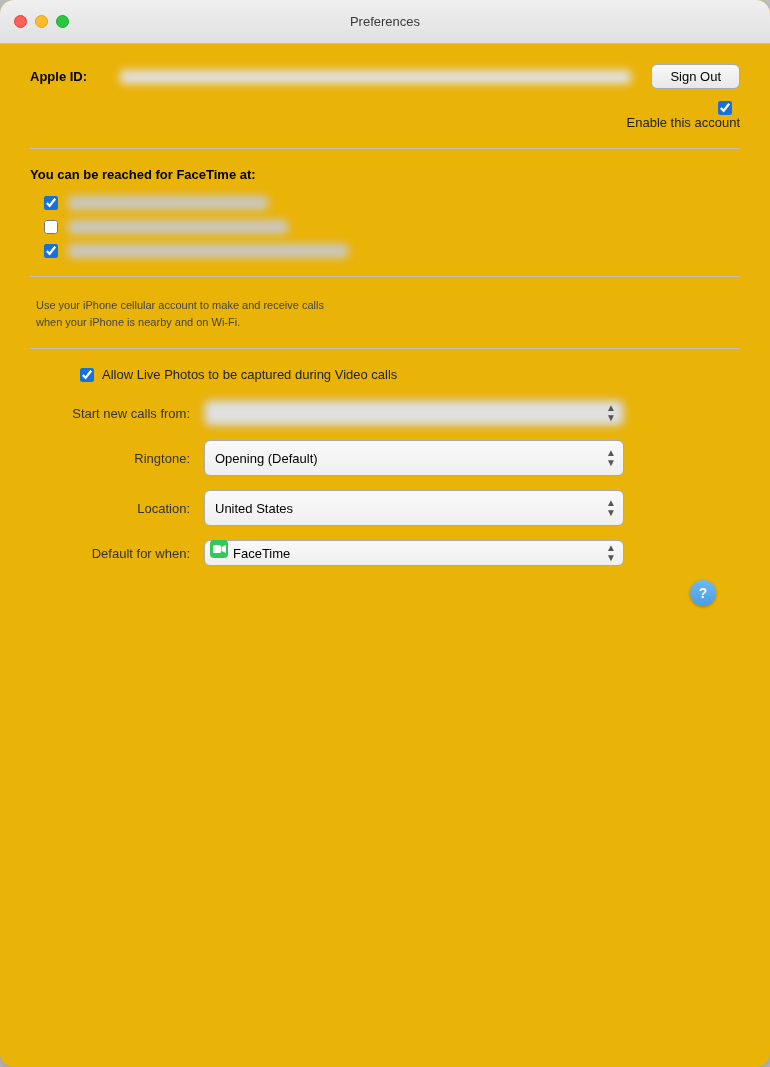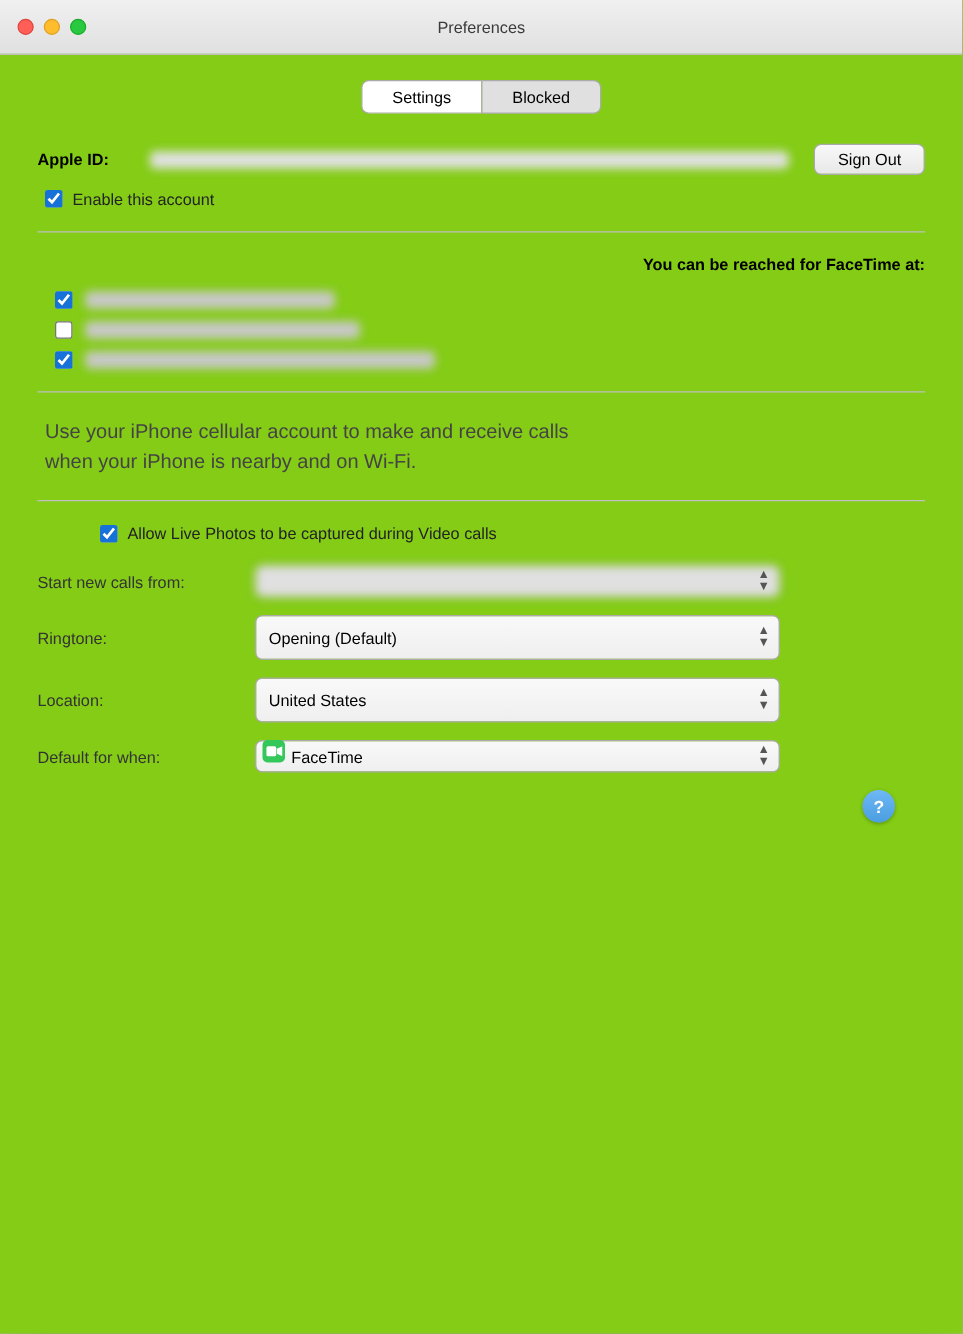--- a/index.html
+++ b/index.html
@@ -13,22 +13,22 @@
       background: #c8c8c8;
       display: flex;
       justify-content: center;
       align-items: flex-start;
       min-height: 100vh;
     }
 
     .window {
       width: 770px;
       min-height: 1067px;
-      background: #84cc16;
-      border-radius: 0;
+      background: #eab308;
+      border-radius: 14px;
       box-shadow: 0 8px 32px rgba(0,0,0,0.35);
       overflow: hidden;
       display: flex;
       flex-direction: column;
     }
 
     .titlebar {
       background: linear-gradient(to bottom, #f0f0f0, #e0e0e0);
       height: 44px;
       display: flex;
@@ -127,23 +127,24 @@
       font-size: 13px;
       background: linear-gradient(to bottom, #f8f8f8, #e8e8e8);
       border: 1px solid #aaaaaa;
       border-radius: 6px;
       cursor: pointer;
       white-space: nowrap;
     }
 
     .checkbox-row {
       display: flex;
-      align-items: flex-start;
+      align-items: flex-end;
       margin-bottom: 8px;
       margin-left: 6px;
+      flex-direction: column;
     }
 
     .checkbox-row input[type="checkbox"] {
       width: 14px;
       height: 14px;
       margin-right: 8px;
       accent-color: #1671d9;
     }
 
     .checkbox-label {
@@ -154,21 +155,20 @@
     .divider {
       border: none;
       border-top: 1px solid #c0c0c0;
       margin: 18px 0;
     }
 
     .section-title {
       font-size: 13px;
       font-weight: bold;
       margin-bottom: 14px;
-      text-align: right;
     }
 
     .facetime-contacts {
       margin-left: 14px;
       display: flex;
       flex-direction: column;
       gap: 10px;
     }
 
     .contact-row {
@@ -184,37 +184,38 @@
     }
 
     .contact-blur {
       height: 14px;
       border-radius: 4px;
       background: #c8c8c8;
       filter: blur(4px);
     }
 
     .description-text {
-      font-size: 16px;
+      font-size: 11px;
       color: #444;
       line-height: 1.5;
       margin-top: 20px;
       margin-left: 6px;
     }
 
     
     .settings-row {
       display: flex;
       align-items: center;
       margin-bottom: 14px;
     }
 
     .settings-label {
       font-size: 13px;
       color: #333;
+      text-align: right;
       min-width: 160px;
       margin-right: 14px;
     }
 
     .select-wrapper {
       position: relative;
       flex: 1;
       max-width: 420px;
     }
 
@@ -318,24 +319,20 @@
     <div class="traffic-lights">
       <div class="traffic-light tl-close"></div>
       <div class="traffic-light tl-min"></div>
       <div class="traffic-light tl-max"></div>
     </div>
     <span class="titlebar-title">Preferences</span>
   </div>
 
   <div class="content">
 
-    <div class="tabs">
-      <button class="tab-btn active">Settings</button>
-      <button class="tab-btn">Blocked</button>
-    </div>
 
     <div class="apple-id-row">
       <span class="apple-id-label">Apple ID:</span>
       <div class="apple-id-value"></div>
       <button class="sign-out-btn">Sign Out</button>
     </div>
 
     <div class="checkbox-row">
       <input type="checkbox" checked="" style="">
       <span class="checkbox-label">Enable this account</span>

